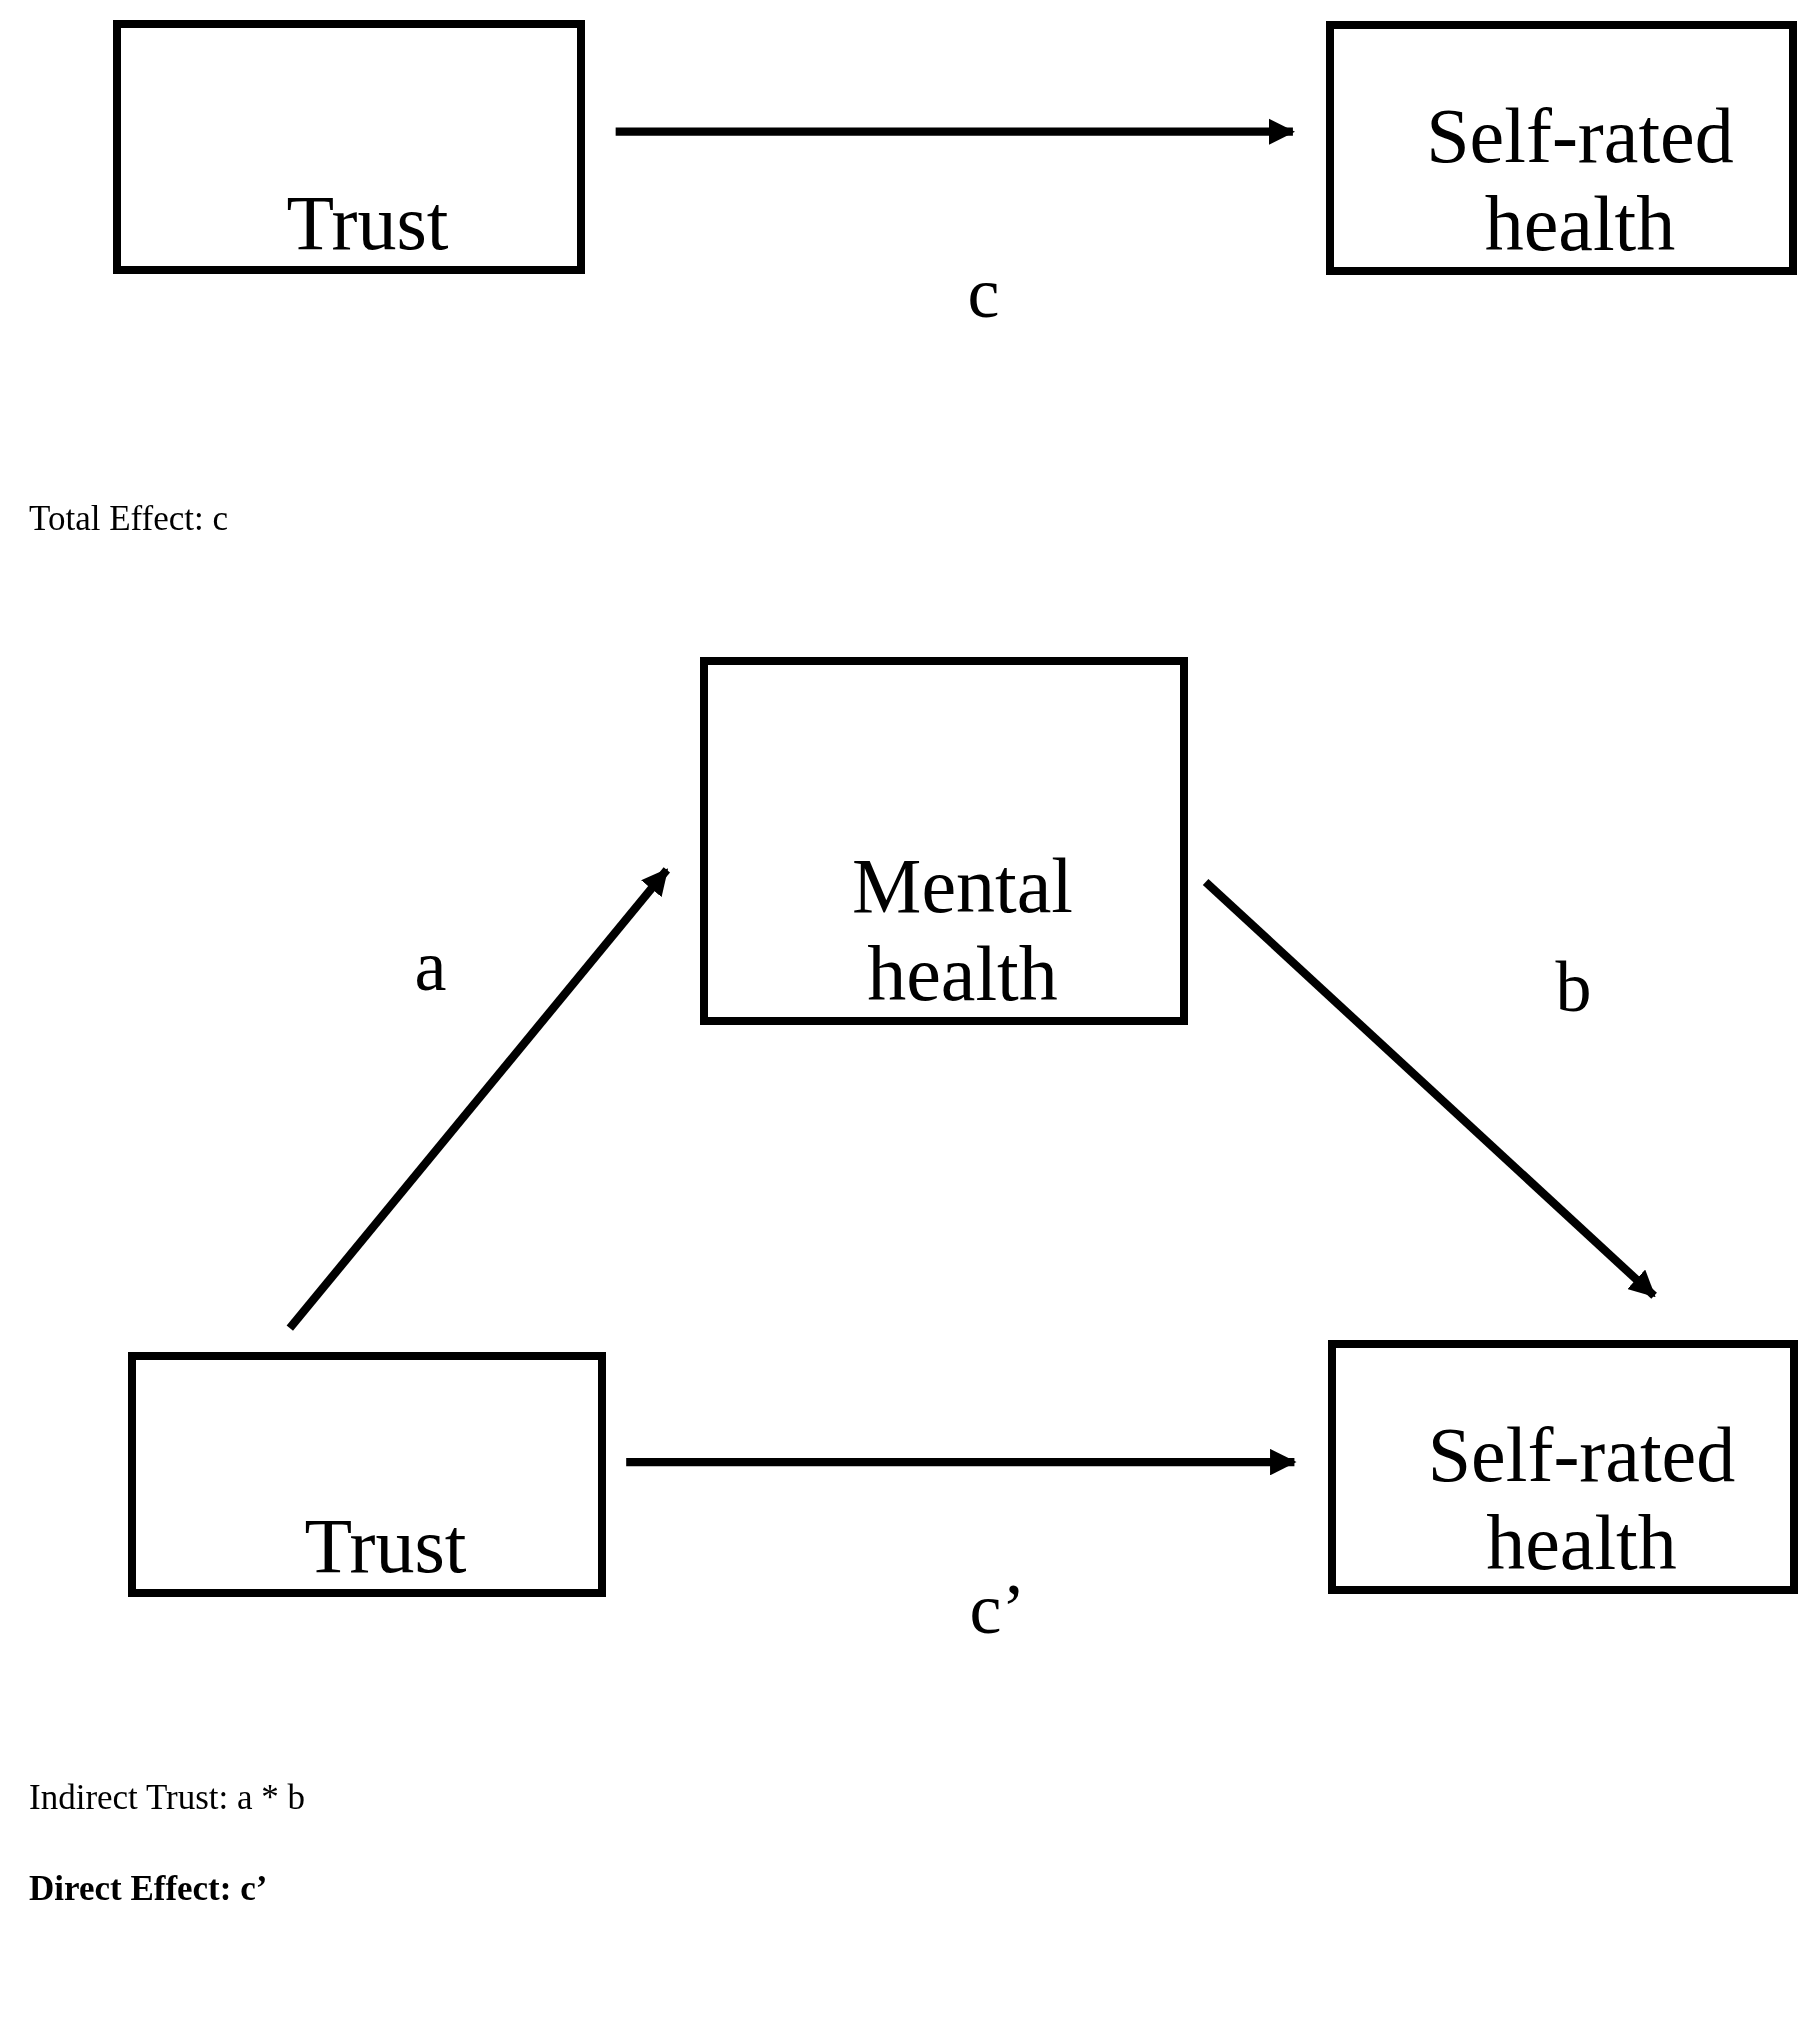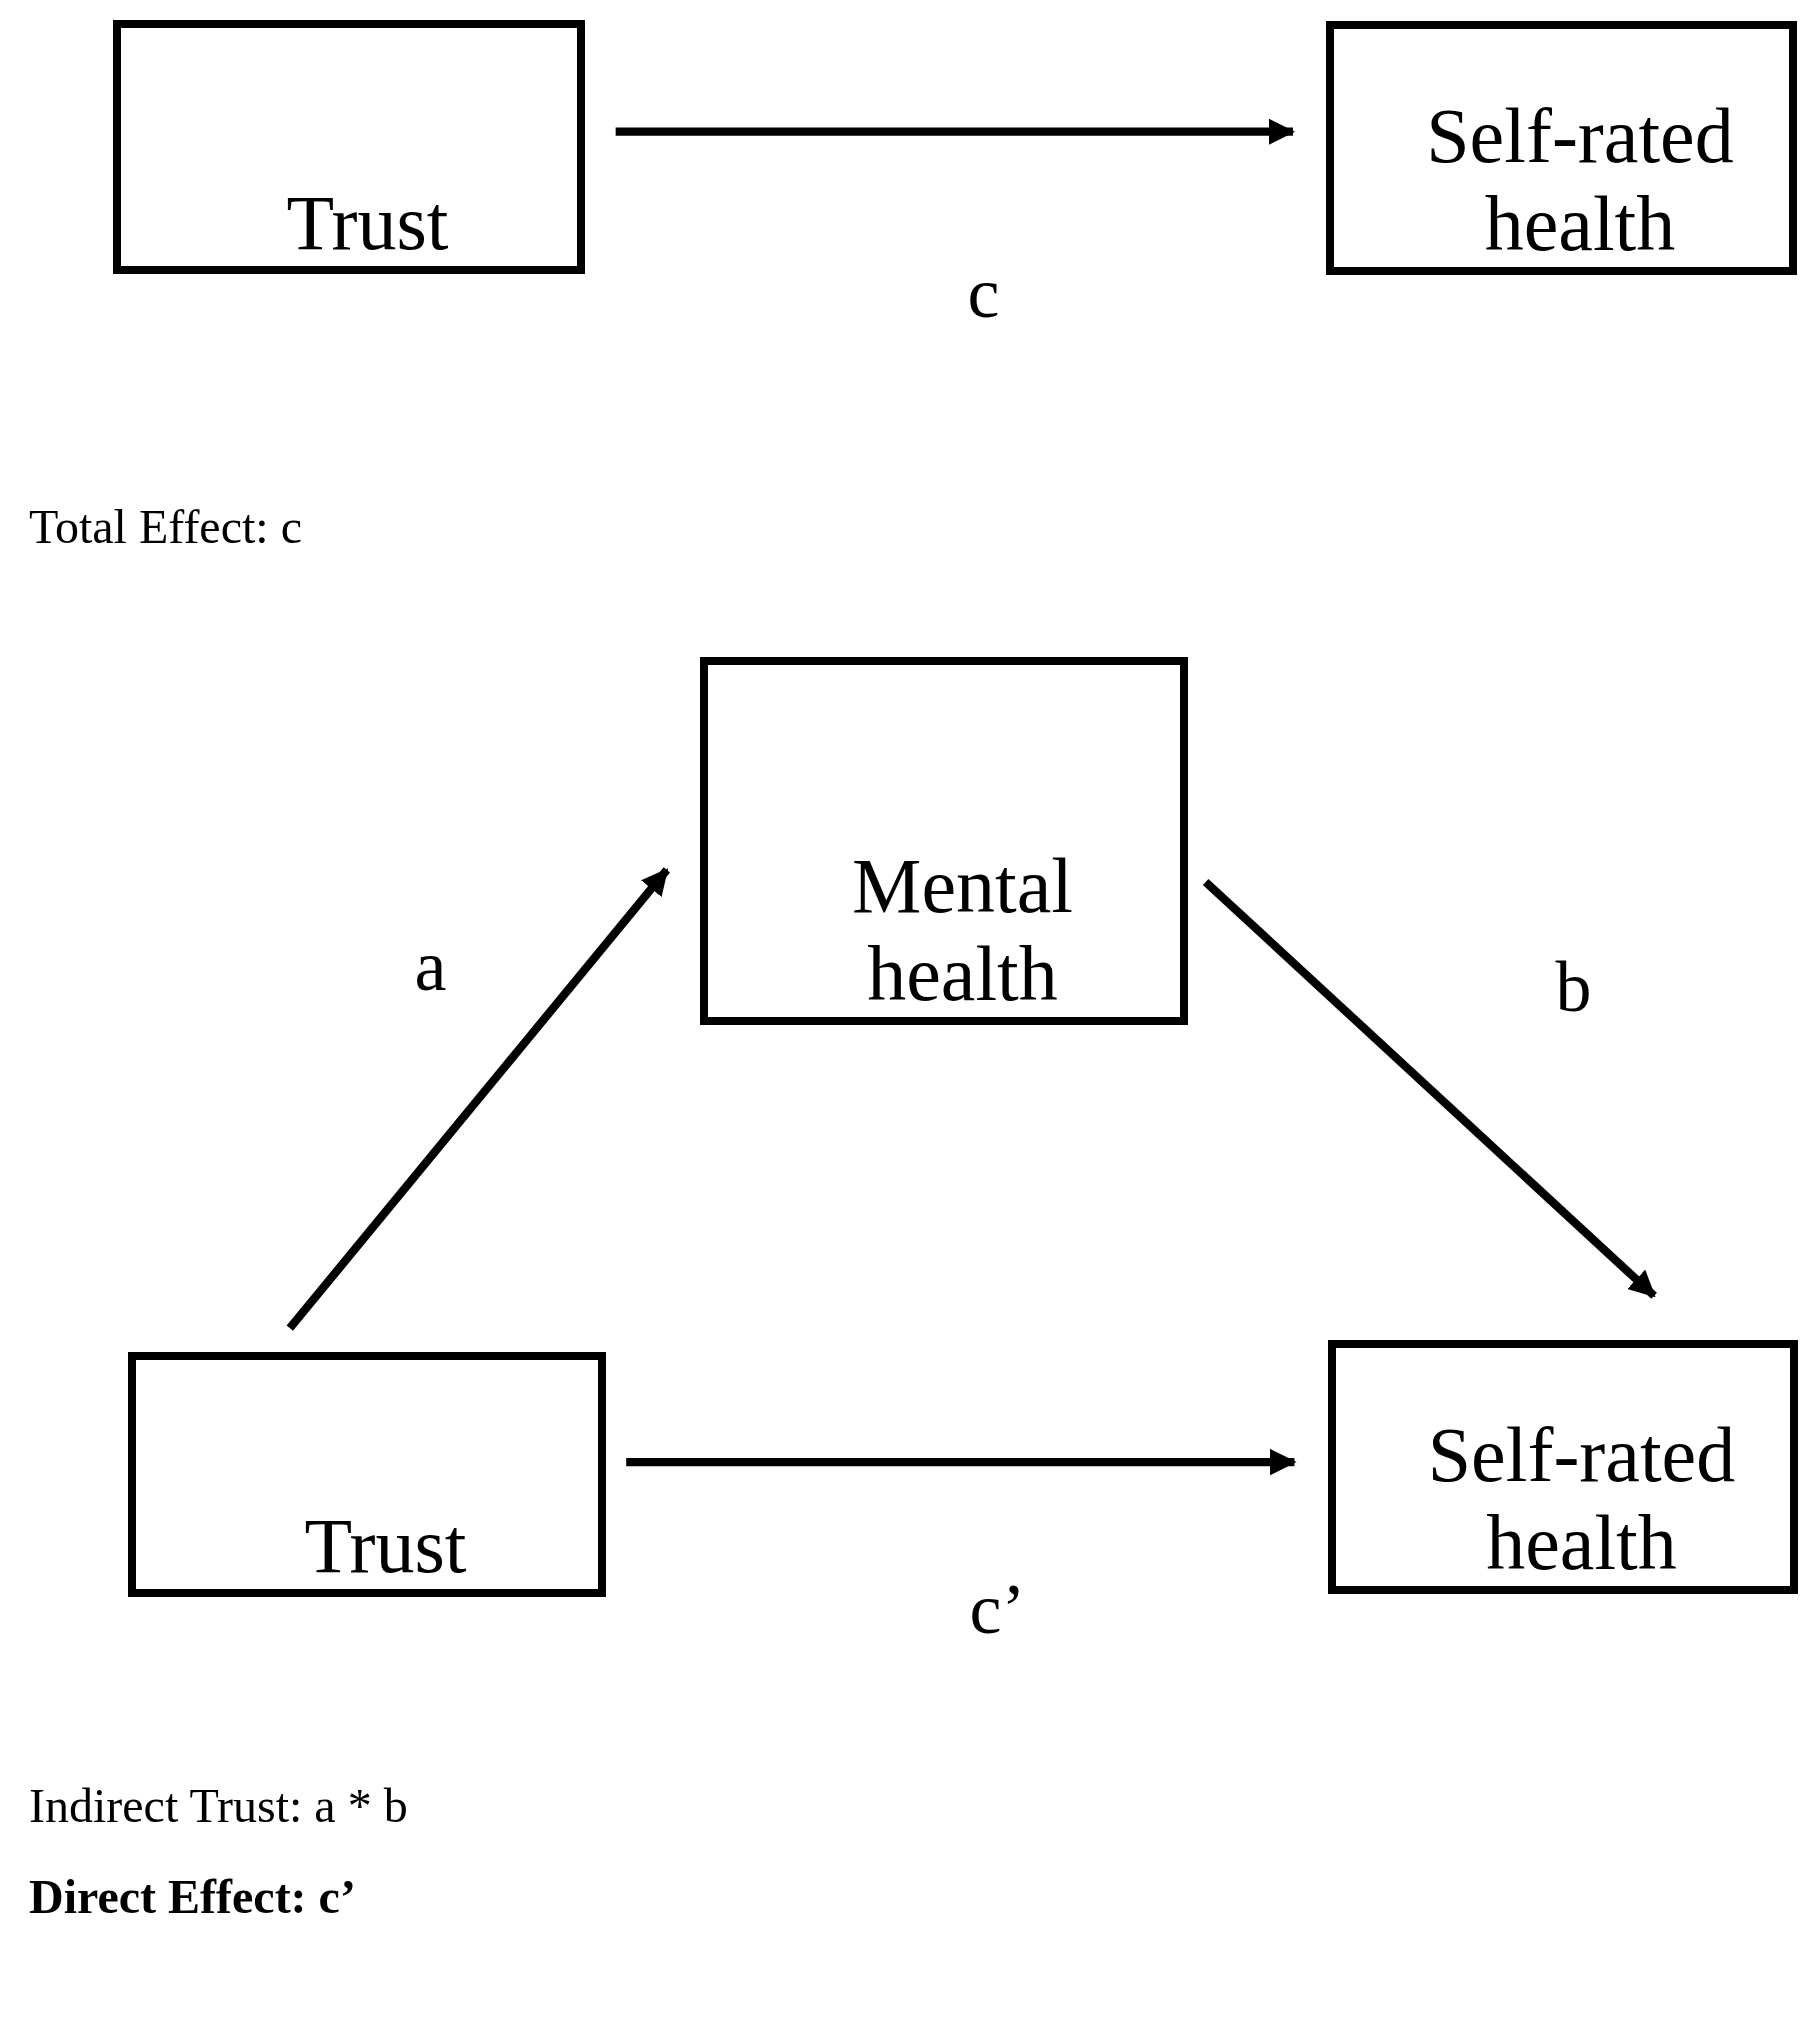--- a/index.html
+++ b/index.html
@@ -59,21 +59,21 @@
     white-space: nowrap;
   }
   .label-c       { left: 908px; top: 257px;  }
   .label-a       { left: 355px;  top: 930px; }
   .label-b       { left: 1498px; top: 951px; }
   .label-cprime  { left: 922px; top: 1573px; }
 
   .caption {
     position: absolute;
     left: 29px;
-    font-size: 48px;
+    font-size: 35px;
     line-height: 1.15;
     white-space: nowrap;
   }
   .caption-total-top      { top: 499px;  }
   .caption-indirect       { top: 1778px; }
   .caption-direct         { top: 1869px; font-weight: bold; }
   .caption-total-bottom   { top: 1959px; }
 </style>
 </head>
 <body>

